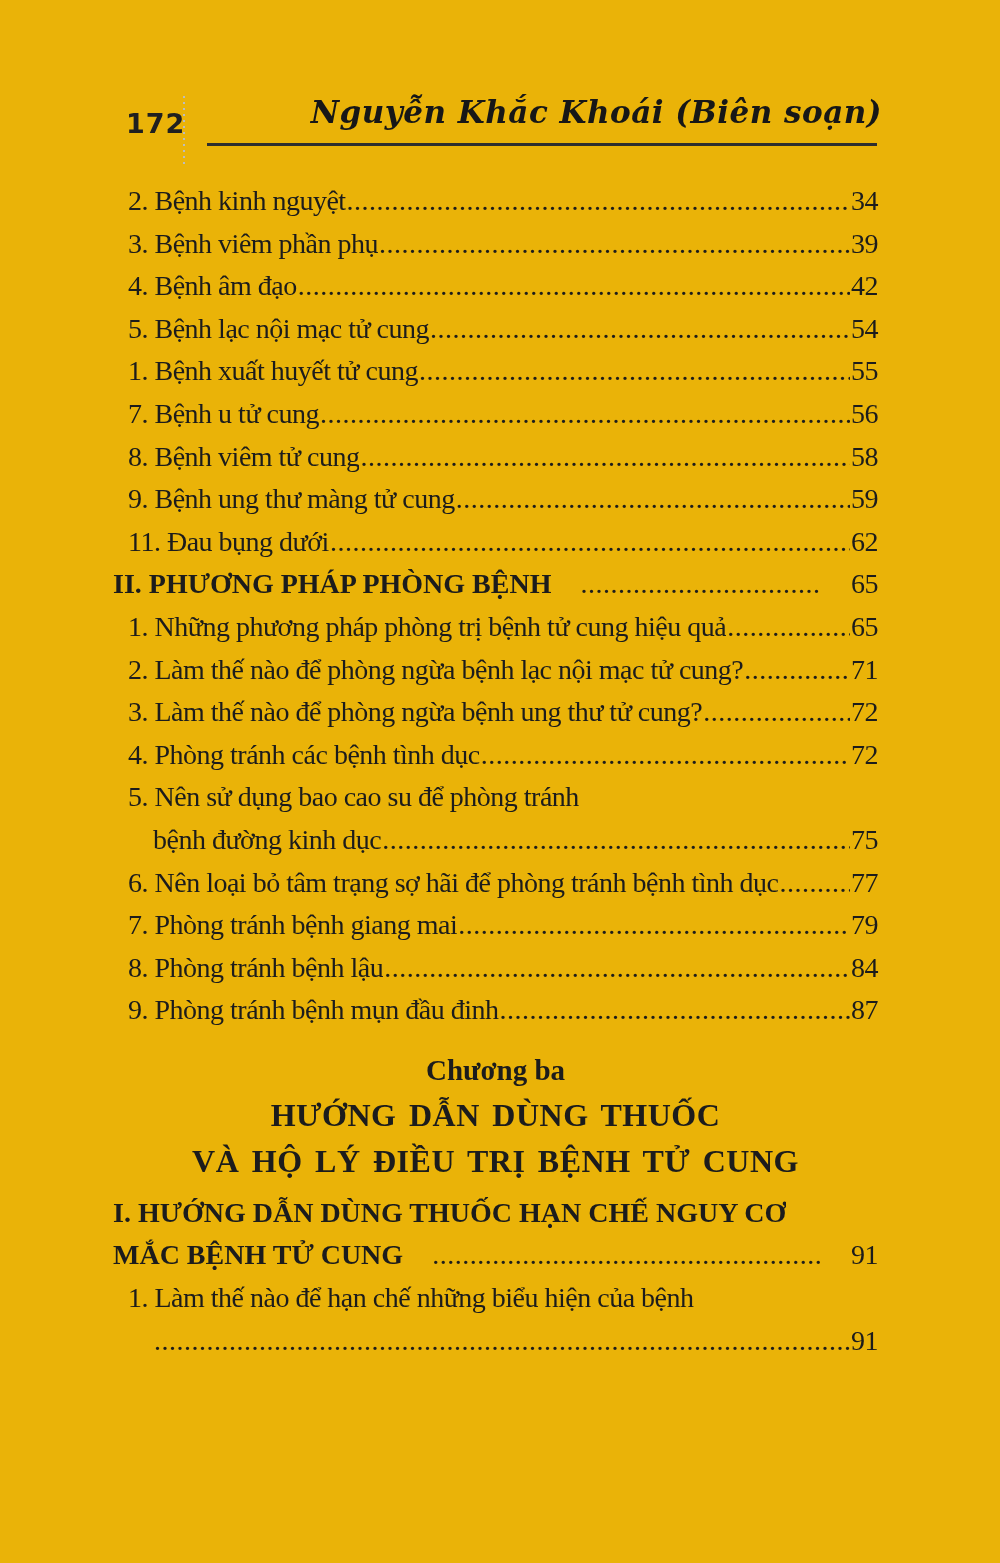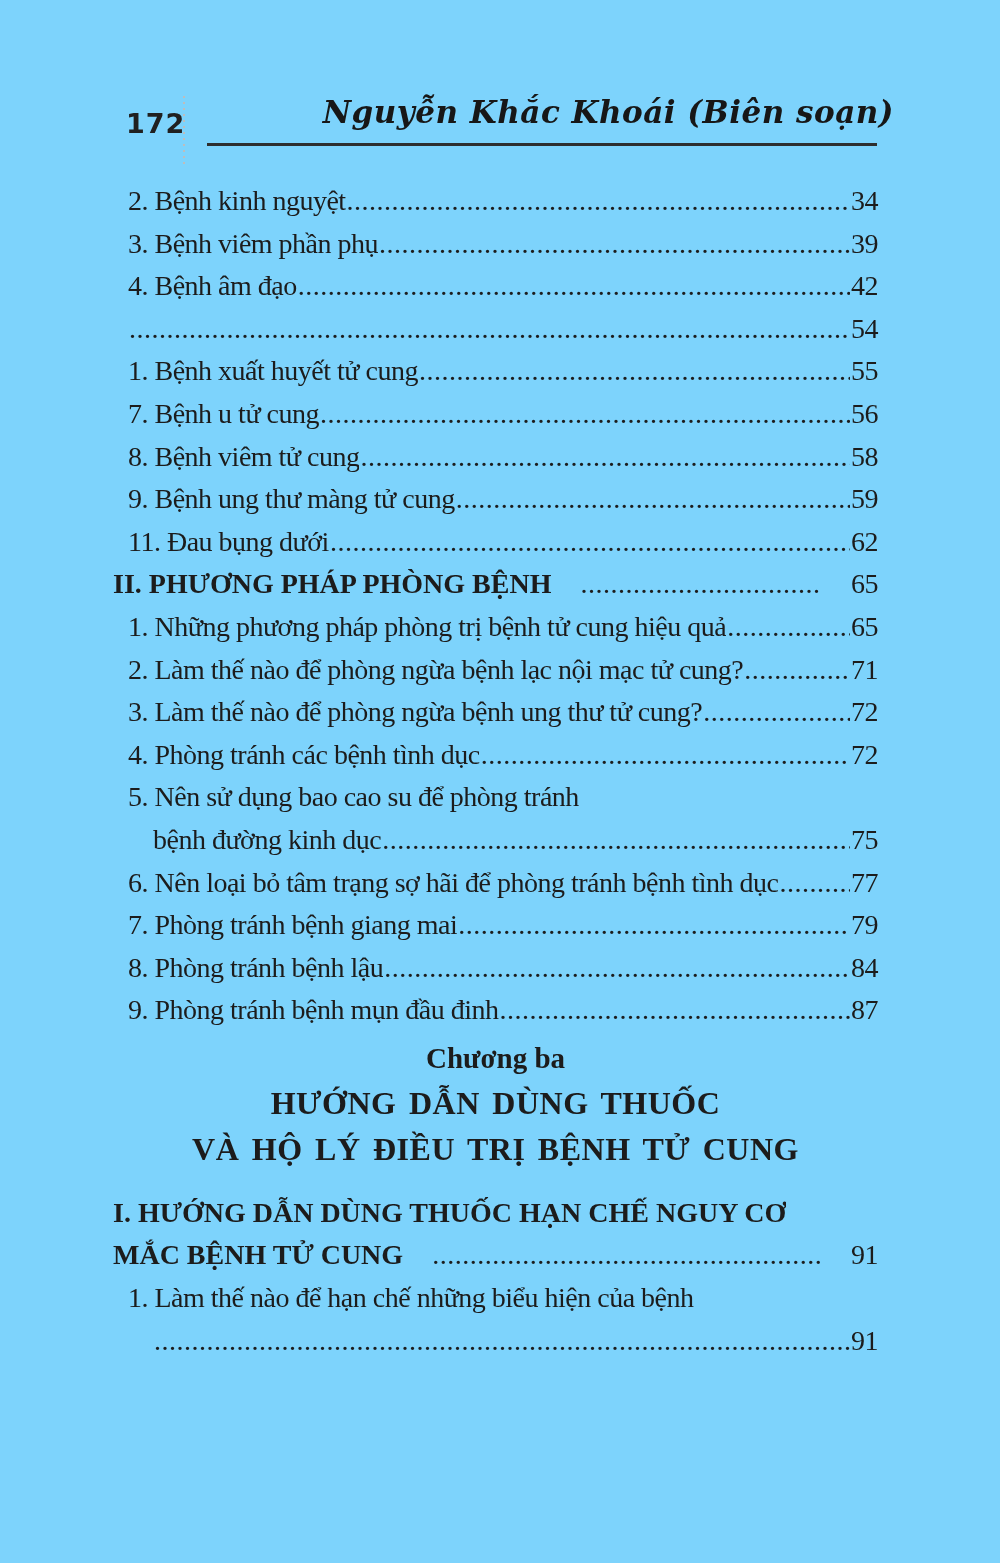--- a/index.html
+++ b/index.html
@@ -1,20 +1,20 @@
 <!DOCTYPE html>
 <html><head>
 <meta charset="utf-8">
 <style>
   html, body { margin: 0; padding: 0; background: #ffffff; }
   .page {
     position: relative;
     width: 1000px;
     height: 1563px;
-    background: #7dd3fc;
+    background: #eab308;
     color: #1c1c1c;
     font-family: "Liberation Serif", serif;
     overflow: hidden;
   }
 
   
   .folio {
     position: absolute;
     left: 126px;
     top: 108px;
@@ -29,21 +29,21 @@
     left: 181px;
     top: 94px;
     width: 6px;
     height: 72px;
     background-image: radial-gradient(circle 1.4px at 3px 3px, #bdbdbd 1.3px, transparent 1.5px);
     background-size: 6px 6px;
     background-repeat: repeat-y;
   }
   .author {
     position: absolute;
-    right: 106px;
+    right: 118px;
     top: 94px;
     font-family: "DejaVu Serif", "Liberation Serif", serif;
     font-style: italic;
     font-weight: 700;
     font-size: 31px;
     letter-spacing: 0.5px;
     color: #171717;
     white-space: nowrap;
   }
   .header-rule {
@@ -85,37 +85,37 @@
     letter-spacing: 0.5px;
   }
   .row .pagenum { flex: 0 0 auto; }
   .row.item  { padding-left: 15px; }
   .row.cont  { padding-left: 40px; }
   .row.section { padding-left: 0; gap: 28px; }
   .row.section .title { font-weight: 700; letter-spacing: 0; }
 
   
   .chapter {
-    margin-top: 4px;
+    margin-top: 16px;
     text-align: center;
   }
   .chapter .kicker {
     font-size: 29px;
     font-weight: 700;
     line-height: 44px;
     letter-spacing: 0;
   }
   .chapter .title-line {
     font-size: 32px;
     font-weight: 700;
     line-height: 46px;
     letter-spacing: 0.5px;
     word-spacing: 4px;
   }
-  .lower { margin-top: 20px; font-family: Liberation Serif, serif; }
+  .lower { margin-top: 8px; font-family: Liberation Serif, serif; }
 </style>
 </head>
 <body>
 
 <div class="page">
 
   <div class="folio">172</div>
 
   <div class="header-dots"></div>
 
@@ -135,20 +135,21 @@
           <span class="title">3. Bệnh viêm phần phụ</span>
           <span class="dots"></span>
           <span class="pagenum">39</span>
         </div>
         <div class="row item">
           <span class="title">4. Bệnh âm đạo</span>
           <span class="dots"></span>
           <span class="pagenum">42</span>
         </div>
         <div class="row item">
+          <span class="title">5. Bệnh lạc nội mạc tử cung</span>
           <span class="dots"></span>
           <span class="pagenum">54</span>
         </div>
         <div class="row item">
           <span class="title">1. Bệnh xuất huyết tử cung</span>
           <span class="dots"></span>
           <span class="pagenum">55</span>
         </div>
         <div class="row item">
           <span class="title">7. Bệnh u tử cung</span>

